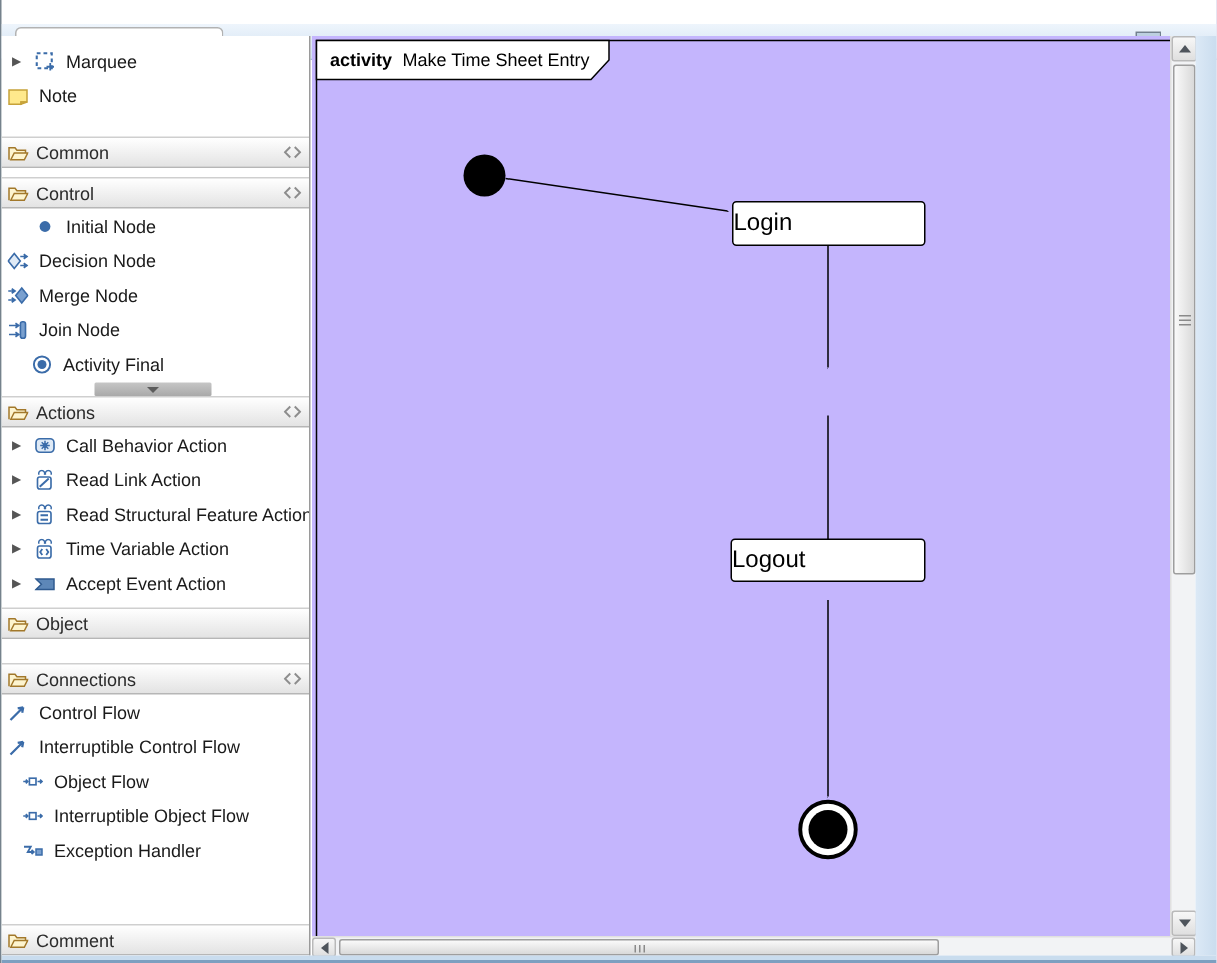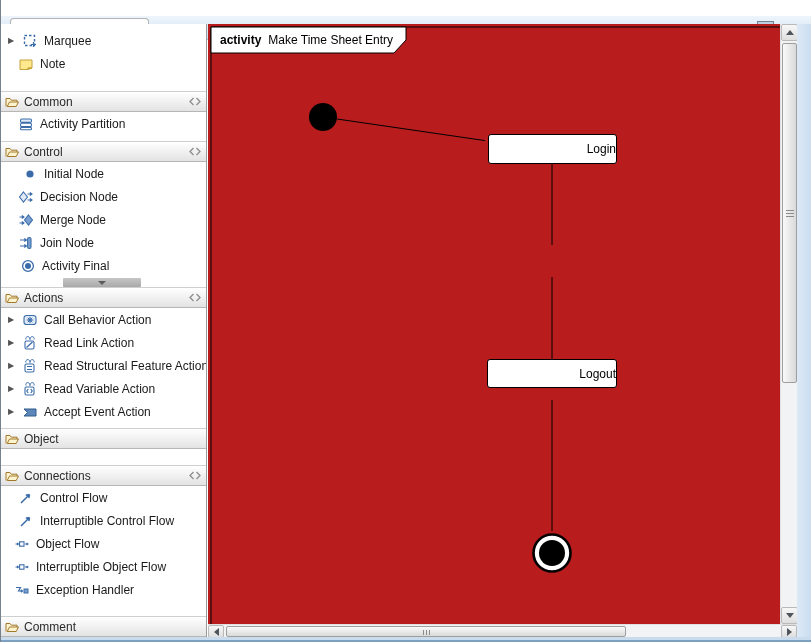--- a/index.html
+++ b/index.html
@@ -16,42 +16,42 @@
   .tab-close{color:#8f8f8f;font-size:11px;font-weight:bold;padding:0 1px;cursor:default;}
   .winbtn{position:absolute;top:5px;width:15px;height:13px;}
   #btn-min{left:732px;top:9px;height:5px;border:1px solid #72808f;background:linear-gradient(#fff,#d9e4ef);}
   #btn-max{left:756px;border:1px solid #72808f;background:#fdfdfd;}
   #btn-max .cap{height:4px;background:#bdcfe0;border-bottom:1px solid #72808f;}
   
   #palette{position:absolute;left:0;top:24px;width:206px;height:613px;background:#fff;
            border-right:1px solid #9a9a9a;box-sizing:border-box;display:flex;flex-direction:column;
            padding-top:5px;overflow:hidden;}
   .prow{position:relative;display:flex;align-items:center;height:23px;flex:0 0 23px;
-        padding-left:18px;gap:7px;cursor:default;white-space:nowrap;}
+        padding-left:4px;gap:7px;cursor:default;white-space:nowrap;}
   .prow.with-exp{padding-left:5px;}
   .expander{width:10px;font-size:8px;color:#555;text-align:center;flex:0 0 10px;}
   .chip{display:flex;align-items:center;gap:7px;padding:2px 7px 2px 4px;border-radius:3px;}
   .chip.sel{background:#d6e7f8;border:1px solid #bcd6ef;padding:1px 6px 1px 3px;}
   .drawer-head{display:flex;align-items:center;gap:5px;height:19px;flex:0 0 19px;padding:0 5px 0 4px;
         background:linear-gradient(#ffffff,#e3e3e3);border-top:1px solid #cfcfcf;
         border-bottom:1px solid #b6b6b6;color:#2b2b2b;cursor:default;}
   .drawer-head .pin{margin-left:auto;}
   .mt6{margin-top:6px;} .mt5{margin-top:5px;} .mt3{margin-top:16px;}
   #scroll-indicator{margin:1px 0 0 62px;width:78px;height:9px;flex:0 0 9px;border-radius:1px;
         background:linear-gradient(#c6c6c6,#a9a9a9);display:flex;align-items:center;justify-content:center;}
   #scroll-indicator .tri{width:0;height:0;border-left:4px solid transparent;border-right:4px solid transparent;
         border-top:4px solid #5c5c5c;}
   .spacer{flex:1 1 auto;}
   .icon{flex:0 0 14px;width:14px;height:14px;}
   
-  #canvas{position:absolute;left:207px;top:24px;width:572px;height:600px;background:#b91c1c;overflow:hidden;}
+  #canvas{position:absolute;left:207px;top:24px;width:572px;height:600px;background:#c4b5fd;overflow:hidden;}
   #frame-label{position:absolute;left:12px;top:9px;white-space:nowrap;font-size:12px;color:#000;}
   #frame-label .kw{font-weight:bold;margin-right:7px;}
   .action-node{position:absolute;box-sizing:border-box;border:1px solid #000;border-radius:3px;background:#fff;
-        display:flex;align-items:center;justify-content:flex-end;font-size:12px;color:#000;}
+        display:flex;align-items:center;justify-content:flex-start;font-size:16px;color:#000;}
   
   .sb-btn{position:absolute;background:linear-gradient(#f7f7f7,#dfdfdf);border:1px solid #b9b9b9;
         box-sizing:border-box;display:flex;align-items:center;justify-content:center;border-radius:2px;}
   .tri-up{width:0;height:0;border-left:4px solid transparent;border-right:4px solid transparent;border-bottom:5px solid #4f555c;}
   .tri-down{width:0;height:0;border-left:4px solid transparent;border-right:4px solid transparent;border-top:5px solid #4f555c;}
   .tri-left{width:0;height:0;border-top:4px solid transparent;border-bottom:4px solid transparent;border-right:5px solid #4f555c;}
   .tri-right{width:0;height:0;border-top:4px solid transparent;border-bottom:4px solid transparent;border-left:5px solid #4f555c;}
   #vscroll{position:absolute;left:779px;top:24px;width:17px;height:600px;background:#f2f3f5;border-left:1px solid #e0e0e0;box-sizing:border-box;}
   #vthumb{position:absolute;left:1px;top:19px;width:15px;height:340px;border:1px solid #9e9e9e;border-radius:2px;
         background:linear-gradient(to right,#fafafa,#d9d9d9);box-sizing:border-box;}
@@ -104,28 +104,20 @@
     <div class="drawer-head mt3">
       <svg class="icon" viewBox="0 0 14 14">
         <path d="M1,11.5 L1,3.5 L5,3.5 L6.3,5.2 L12,5.2 L12,7" fill="#fdf4cf" stroke="#a2782b" stroke-width="1"></path>
         <path d="M2.2,11.5 L4.5,7 L13.5,7 L11.2,11.5 Z" fill="#fdf4cf" stroke="#a2782b" stroke-width="1"></path>
       </svg>
       <span>Common</span>
       <svg class="pin" width="12" height="9" viewBox="0 0 12 9">
         <path d="M4.5,1 L1,4.5 L4.5,8 M7.5,1 L11,4.5 L7.5,8" fill="none" stroke="#8d8d8d" stroke-width="1.3"></path>
       </svg>
     </div>
-    <div class="prow">
-      <svg class="icon" viewBox="0 0 14 14">
-        <rect x="1.5" y="2" width="11" height="3.4" rx="1.4" fill="#dfeaf6" stroke="#3b6ca9" stroke-width="1.1"></rect>
-        <rect x="1.5" y="6.2" width="11" height="3.4" rx="1.4" fill="#fff" stroke="#3b6ca9" stroke-width="1.1"></rect>
-        <rect x="1.5" y="10.4" width="11" height="2.4" rx="1.1" fill="#fff" stroke="#3b6ca9" stroke-width="1.1"></rect>
-      </svg>
-      <span>Activity Partition</span>
-    </div>
 
     <div class="drawer-head mt6">
       <svg class="icon" viewBox="0 0 14 14">
         <path d="M1,11.5 L1,3.5 L5,3.5 L6.3,5.2 L12,5.2 L12,7" fill="#fdf4cf" stroke="#a2782b" stroke-width="1"></path>
         <path d="M2.2,11.5 L4.5,7 L13.5,7 L11.2,11.5 Z" fill="#fdf4cf" stroke="#a2782b" stroke-width="1"></path>
       </svg>
       <span>Control</span>
       <svg class="pin" width="12" height="9" viewBox="0 0 12 9">
         <path d="M4.5,1 L1,4.5 L4.5,8 M7.5,1 L11,4.5 L7.5,8" fill="none" stroke="#8d8d8d" stroke-width="1.3"></path>
       </svg>
@@ -205,21 +197,21 @@
       </svg>
       <span>Read Structural Feature Action</span>
     </div>
     <div class="prow with-exp">
       <span class="expander">▶</span>
       <svg class="icon" viewBox="0 0 14 14">
         <path d="M3,3.5 A2,2 0 1 1 6.6,3.5 M7.4,3.5 A2,2 0 1 1 11,3.5" fill="none" stroke="#3b6ca9" stroke-width="1"></path>
         <rect x="2" y="5" width="9" height="8" rx="1.5" fill="#fff" stroke="#3b6ca9" stroke-width="1.1"></rect>
         <path d="M5.2,7 L3.8,9 L5.2,11 M7.8,7 L9.2,9 L7.8,11" fill="none" stroke="#3b6ca9" stroke-width="1.2"></path>
       </svg>
-      <span>Read Variable Action</span>
+      <span>Time Variable Action</span>
     </div>
     <div class="prow with-exp">
       <span class="expander">▶</span>
       <svg class="icon" viewBox="0 0 14 14">
         <path d="M1,4 L13,4 L13,11 L1,11 L4.6,7.5 Z" fill="#5d87b8" stroke="#2f5a8f" stroke-width="1"></path>
       </svg>
       <span>Accept Event Action</span>
     </div>
 
     <div class="drawer-head mt5">

